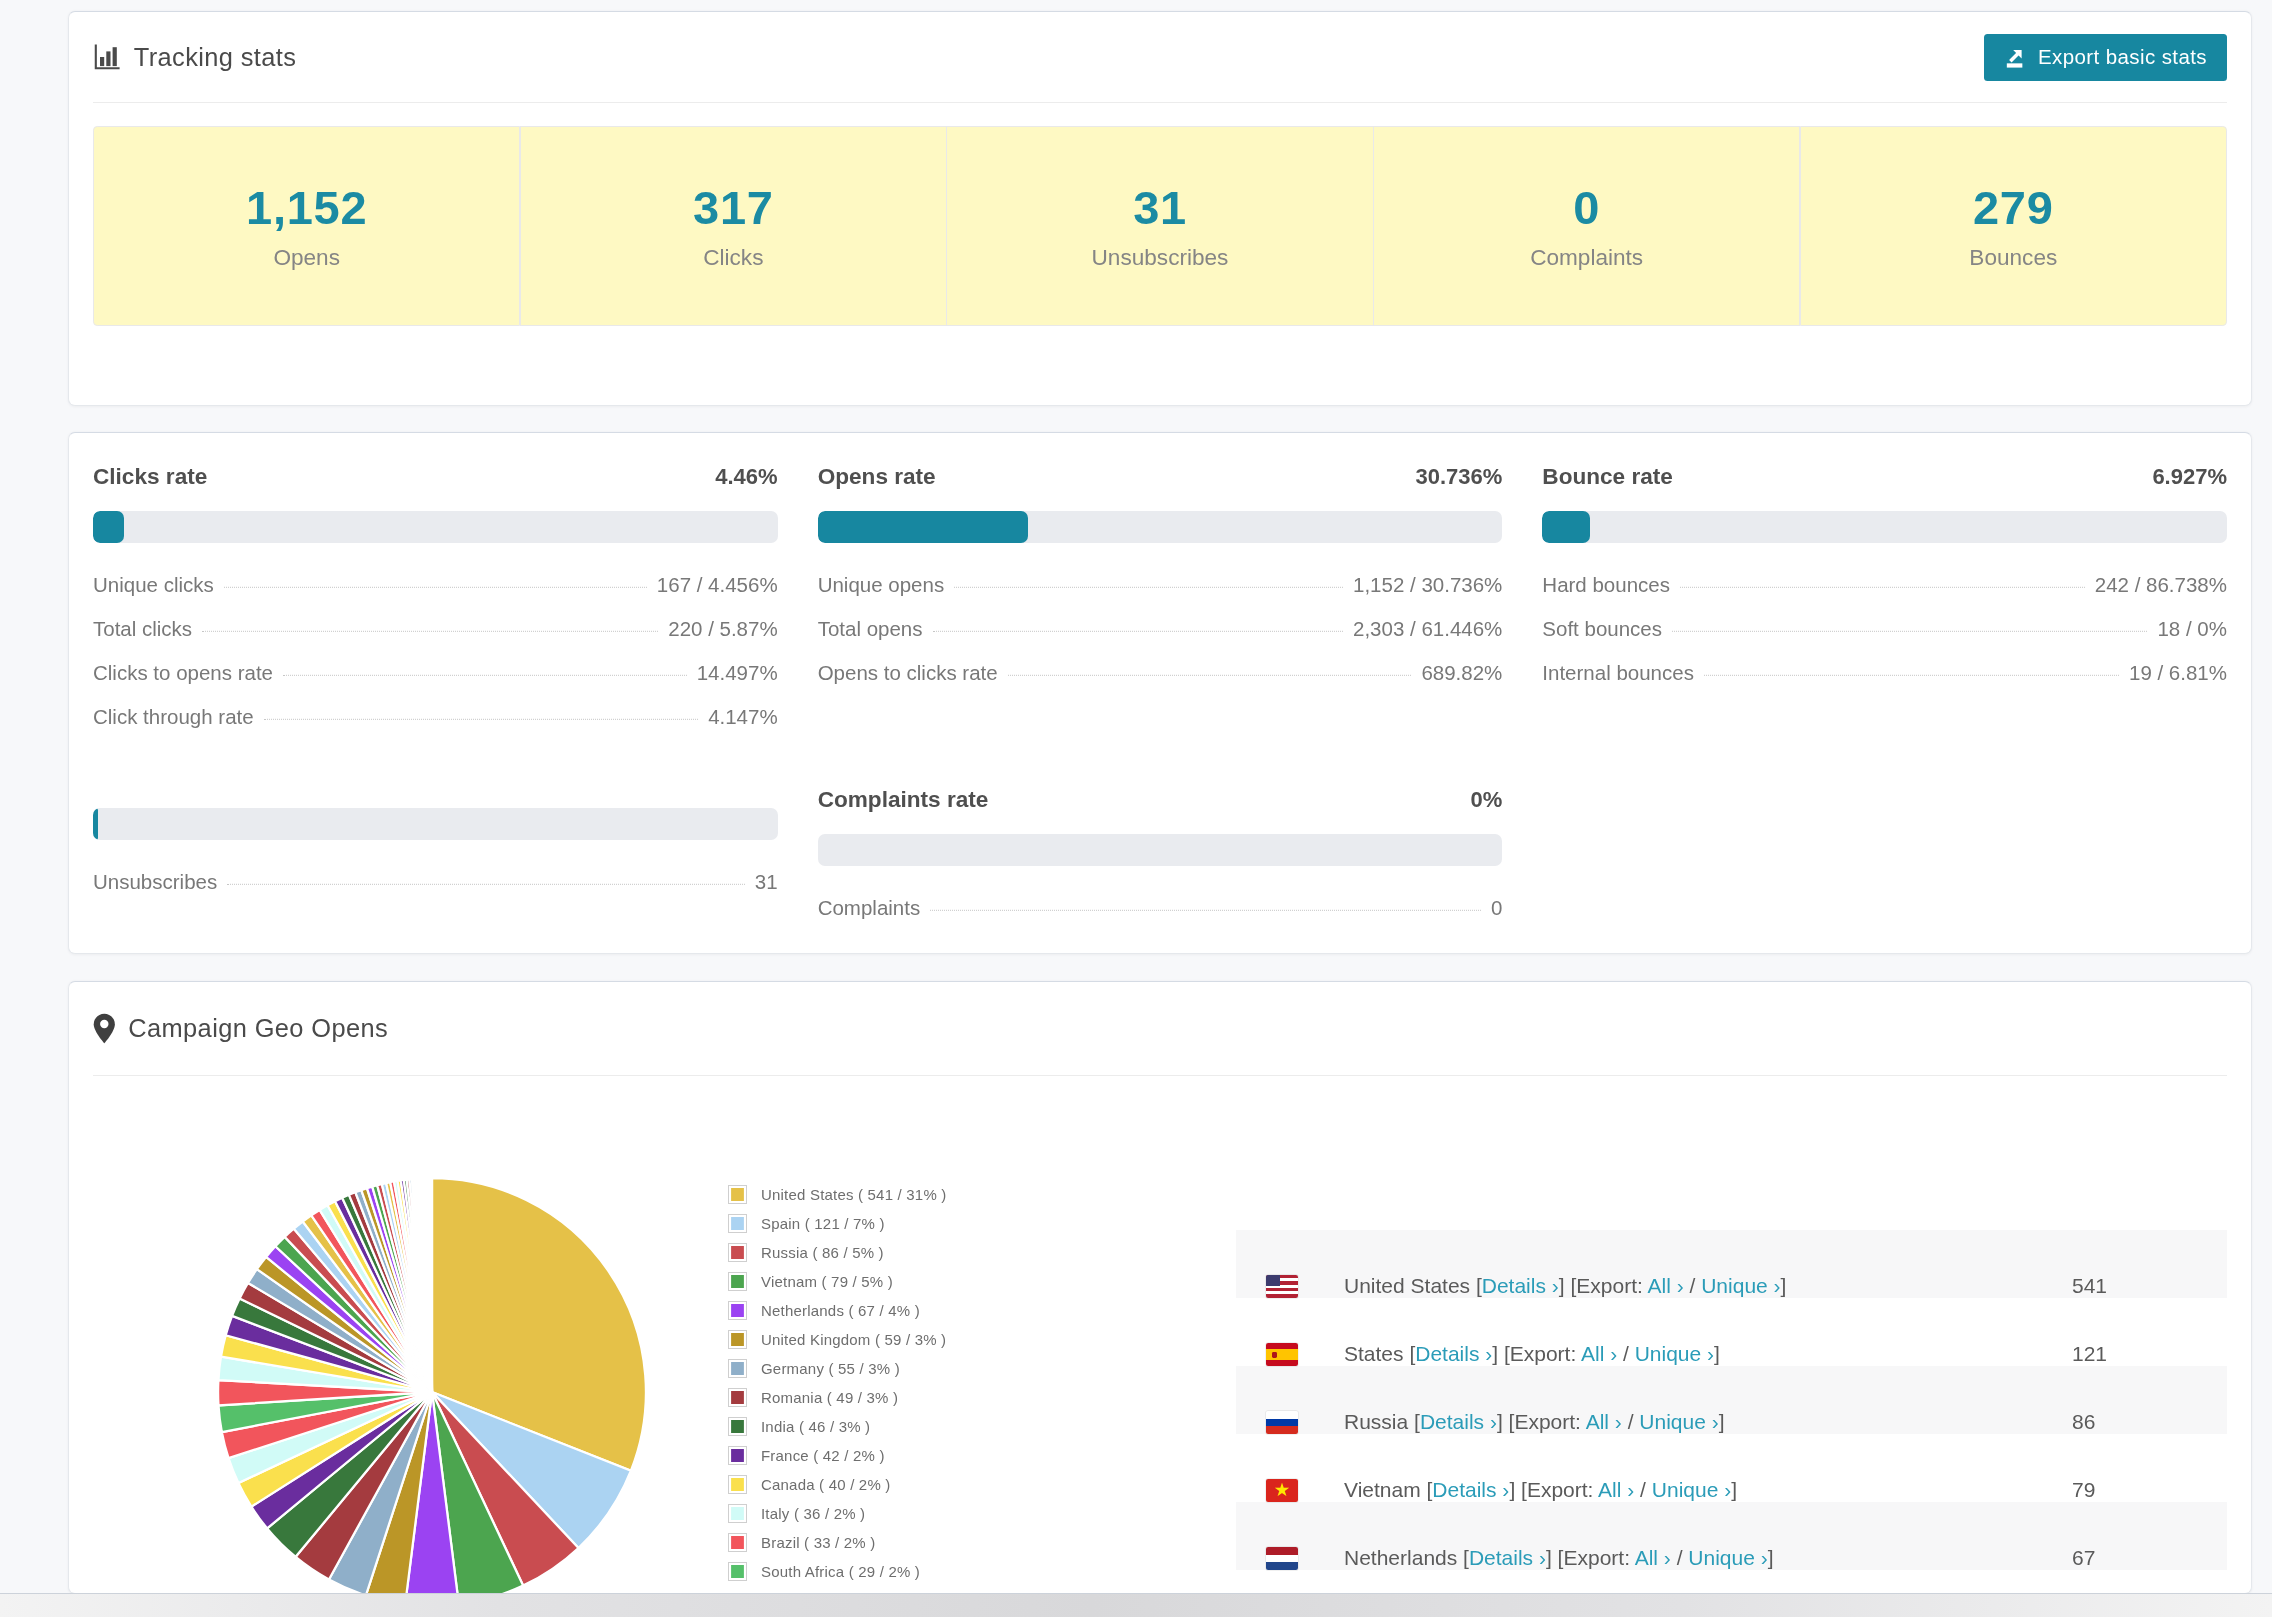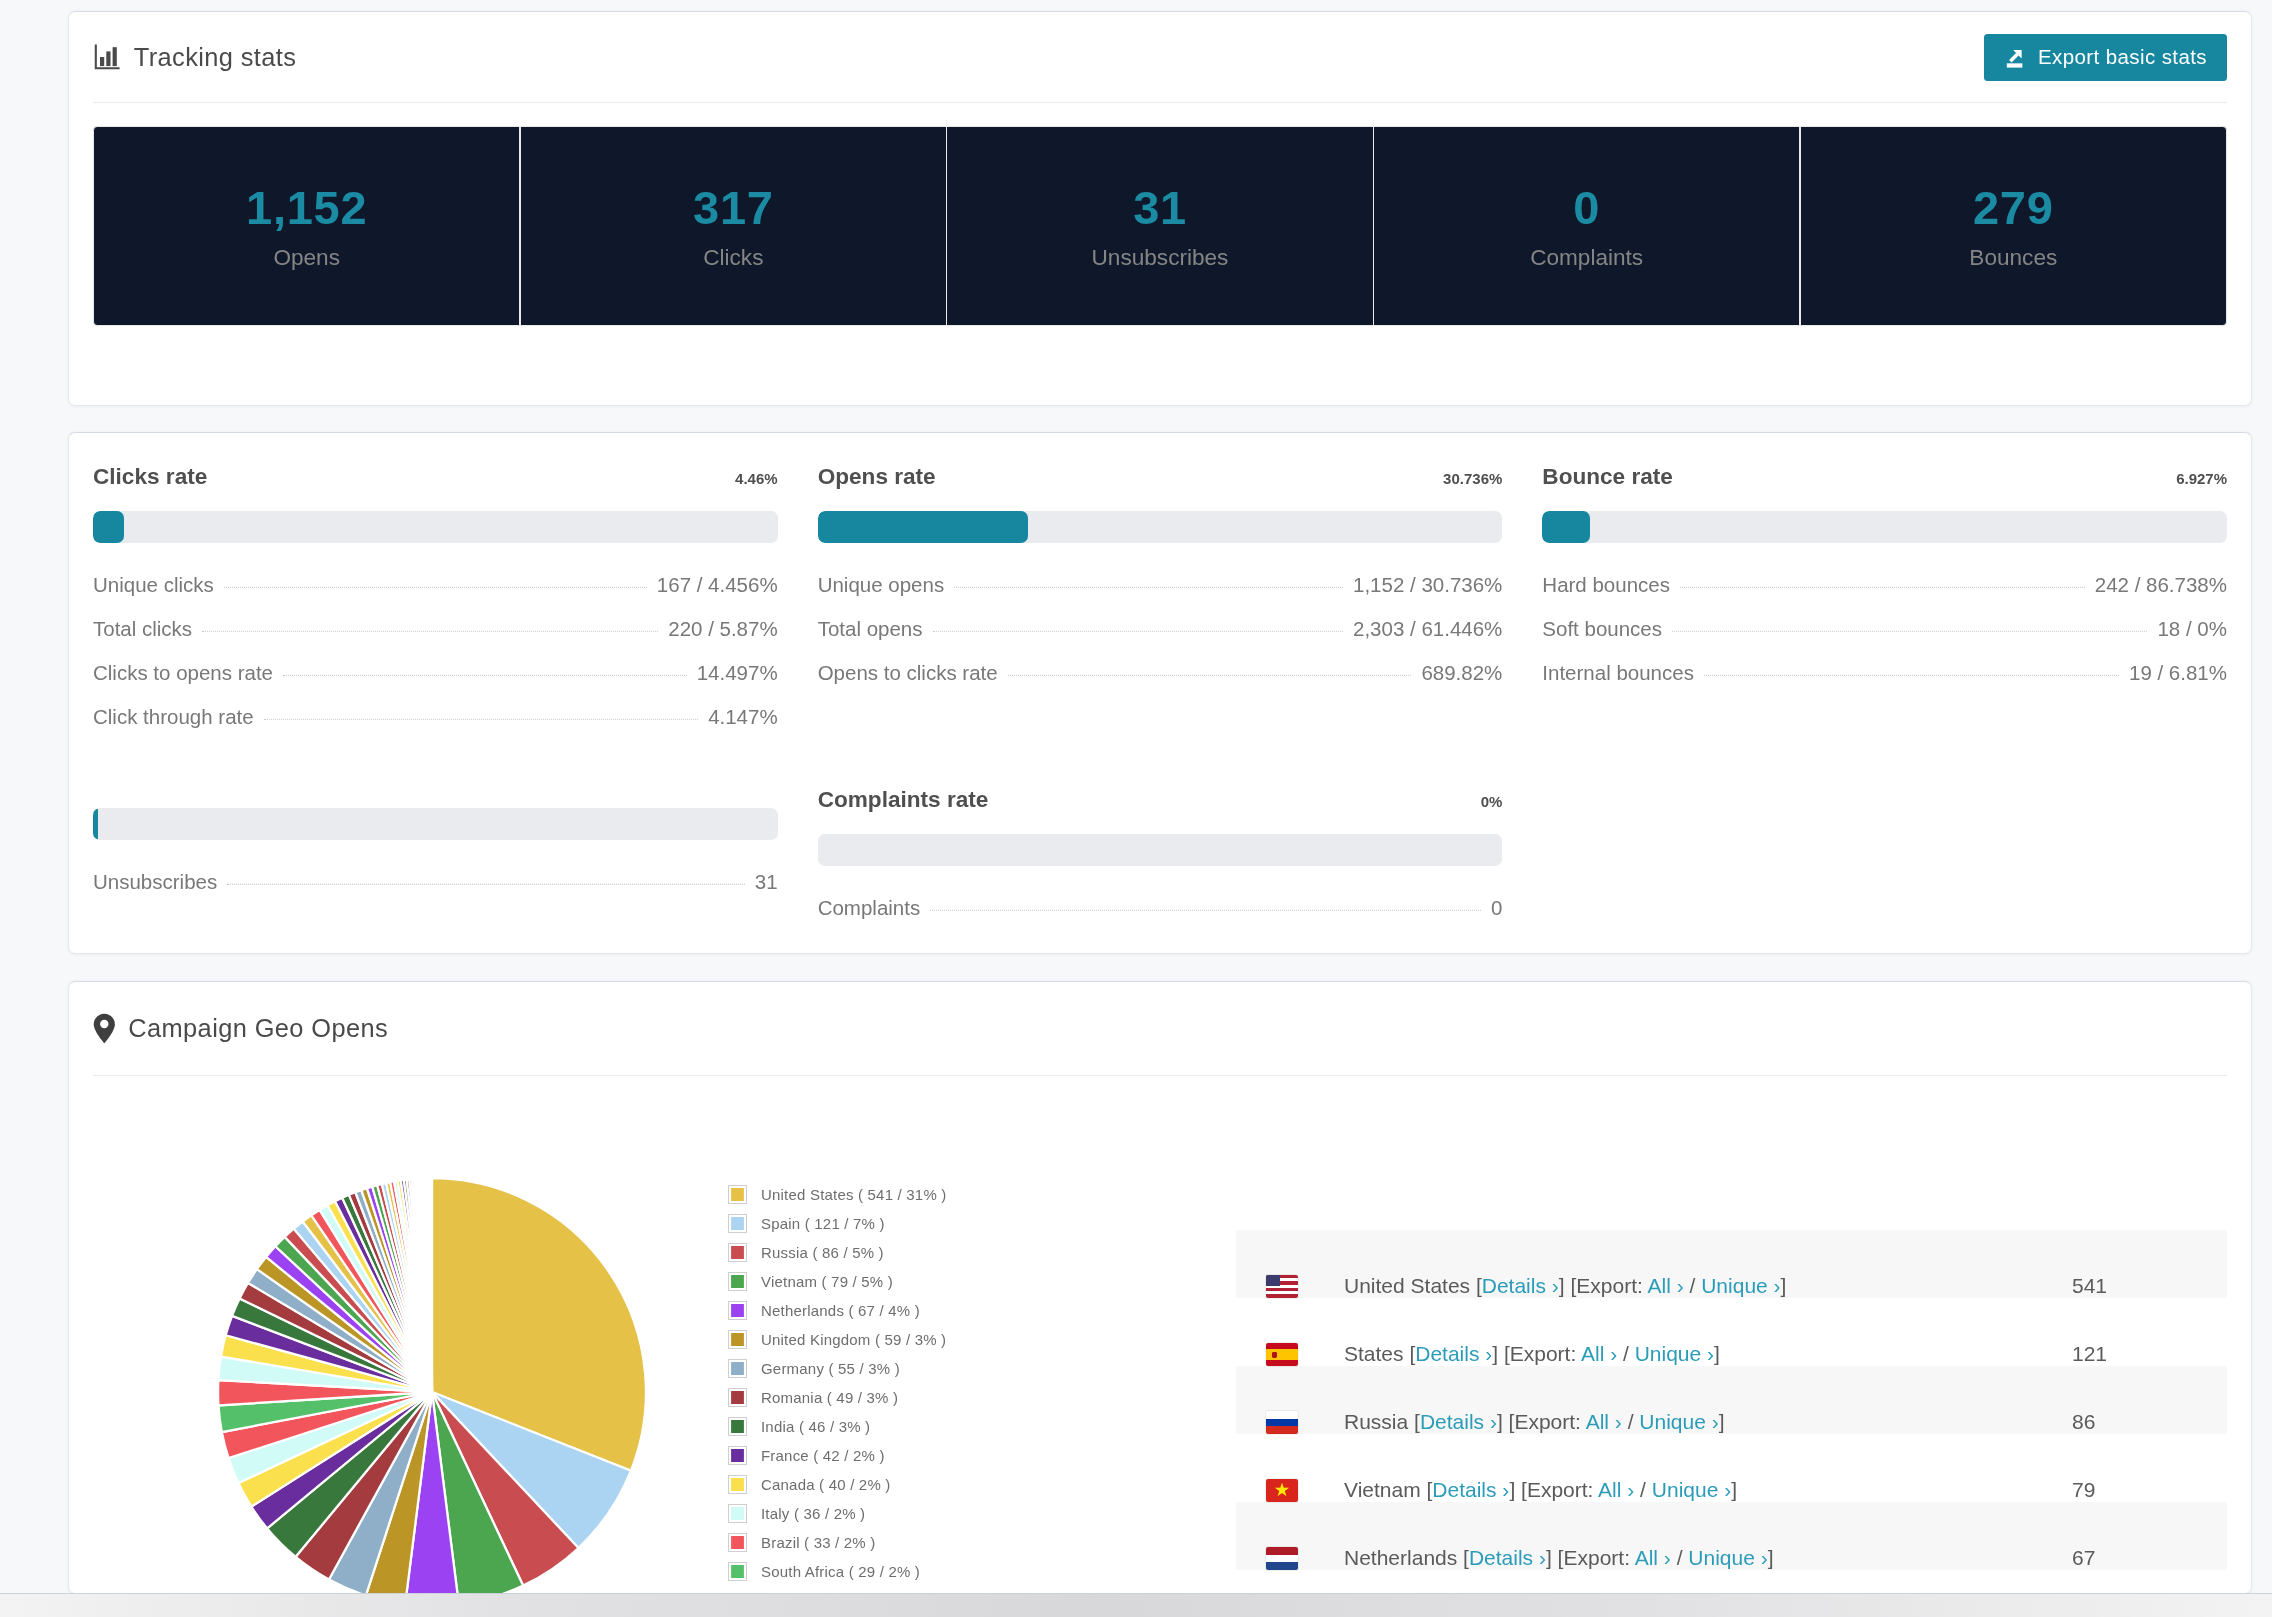--- a/index.html
+++ b/index.html
@@ -40,33 +40,33 @@
     background:#1787a0;color:#fff;border:none;border-radius:3.5px;
     font-family:inherit;font-size:20.5px;font-weight:500;letter-spacing:0.4px;
     padding:11.3px 20px;cursor:pointer;
   }
 
   
   .stats-row{display:flex;margin-top:22.6px;}
   .stat-box{
     flex:1;height:200px;border:0.7px solid #e9e9e9;margin-left:-0.7px;
     display:flex;flex-direction:column;align-items:center;justify-content:center;gap:10px;
-    background:#0f172a;box-sizing:border-box;
+    background:#fef9c3;box-sizing:border-box;
   }
   .stat-box:first-child{margin-left:0;border-radius:4.2px 0 0 4.2px;}
   .stat-box:last-child{border-radius:0 4.2px 4.2px 0;}
   .stat-box .num{font-size:47px;font-weight:700;color:#1b8ba3;letter-spacing:0.7px;}
   .stat-box .lbl{font-size:22.6px;color:#858585;}
 
   
   .rates-grid{display:grid;grid-template-columns:repeat(3,1fr);column-gap:40px;padding-top:31px;}
   .rates-row-2{padding-top:38px;}
   .rate-head{display:flex;justify-content:space-between;align-items:baseline;}
   .rate-title{font-size:22.6px;font-weight:700;color:#4f4f4f;}
-  .rate-value{font-size:15px;font-weight:700;color:#4f4f4f;}
+  .rate-value{font-size:22px;font-weight:700;color:#4f4f4f;}
   .rate-bar{height:32px;border-radius:7px;background:#e9ebef;margin:21px 0 30px 0;overflow:hidden;}
   .rate-fill{height:100%;background:#1787a0;border-radius:7px;}
   .rate-row{display:flex;align-items:baseline;margin-bottom:20px;}
   .rate-row .rl{font-size:20.5px;color:#787878;white-space:nowrap;}
   .rate-row .leader{flex:1;border-bottom:1.4px dotted #c6c6c6;margin:0 10px;transform:translateY(-4.2px);}
   .rate-row .rv{font-size:20.5px;color:#787878;white-space:nowrap;}
 
   
   .geo-head{height:93px;}
   .geo-body{position:relative;height:494px;}

